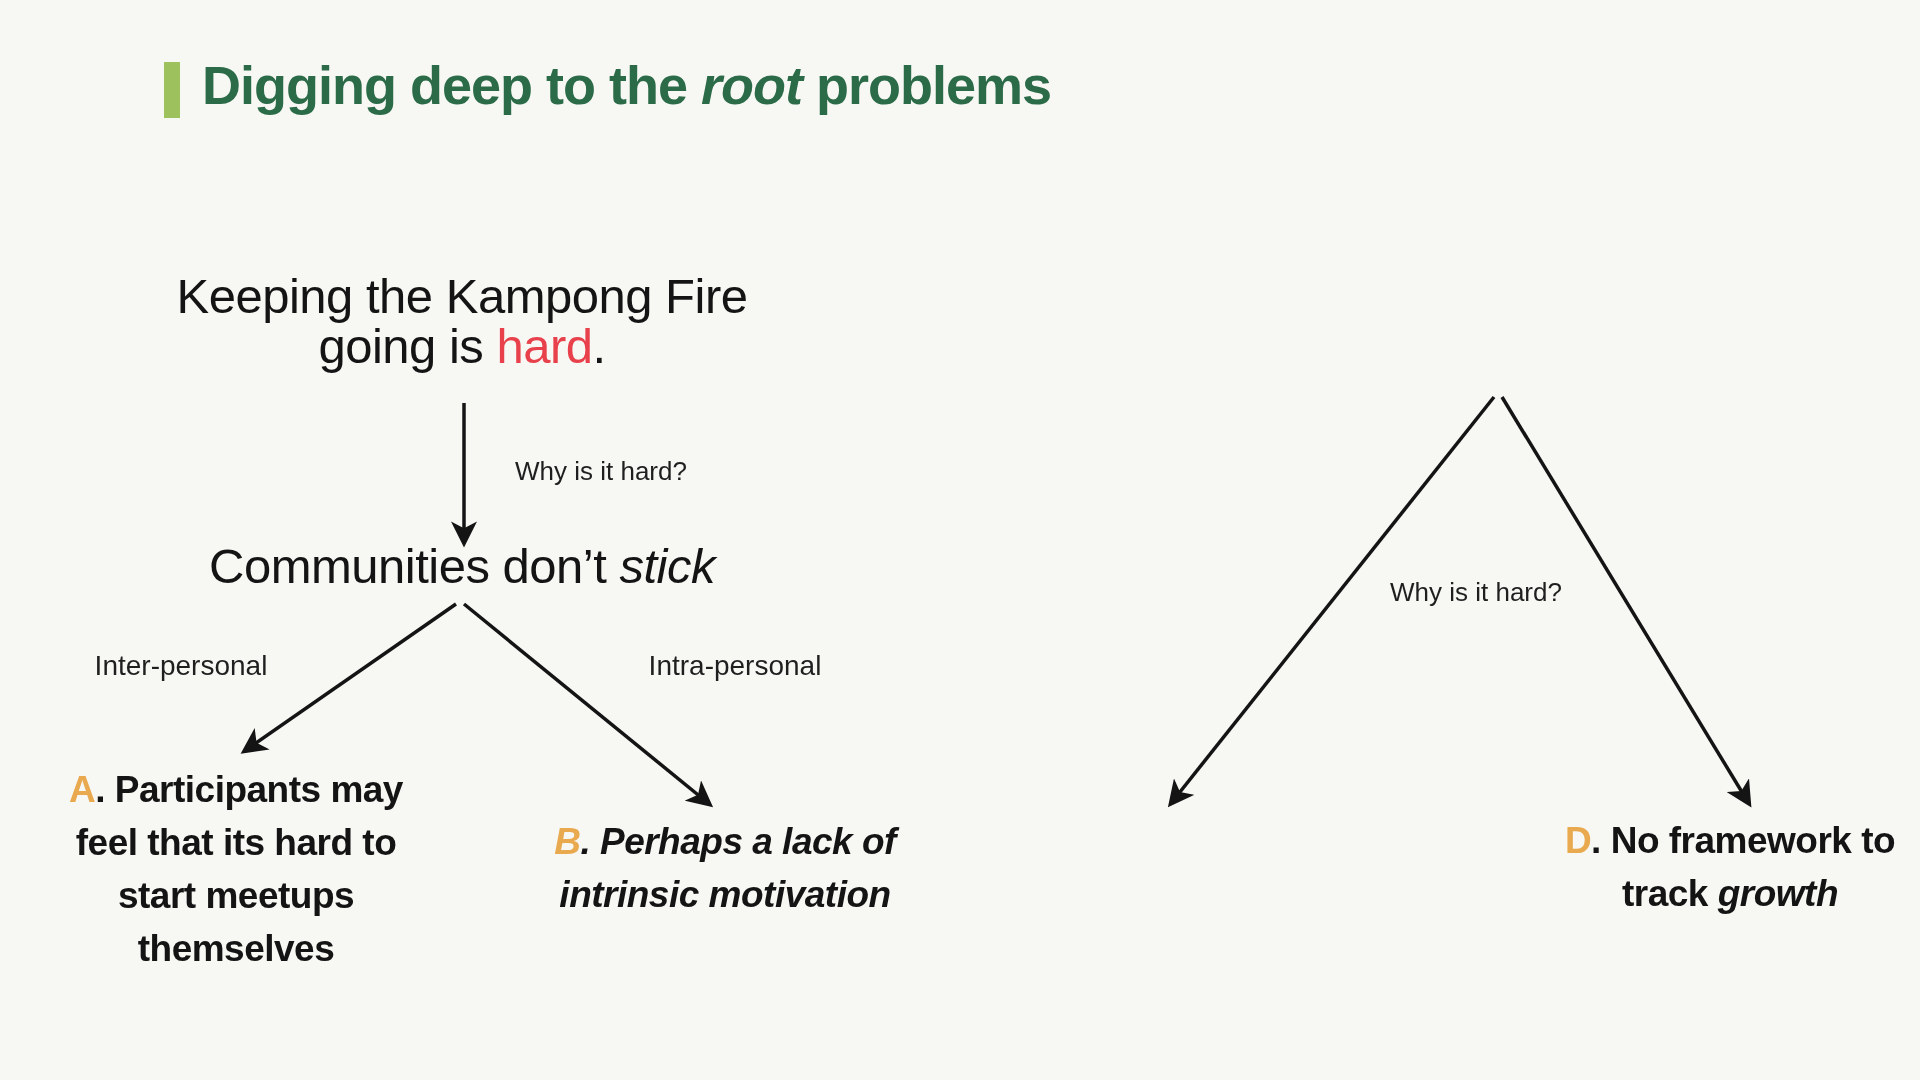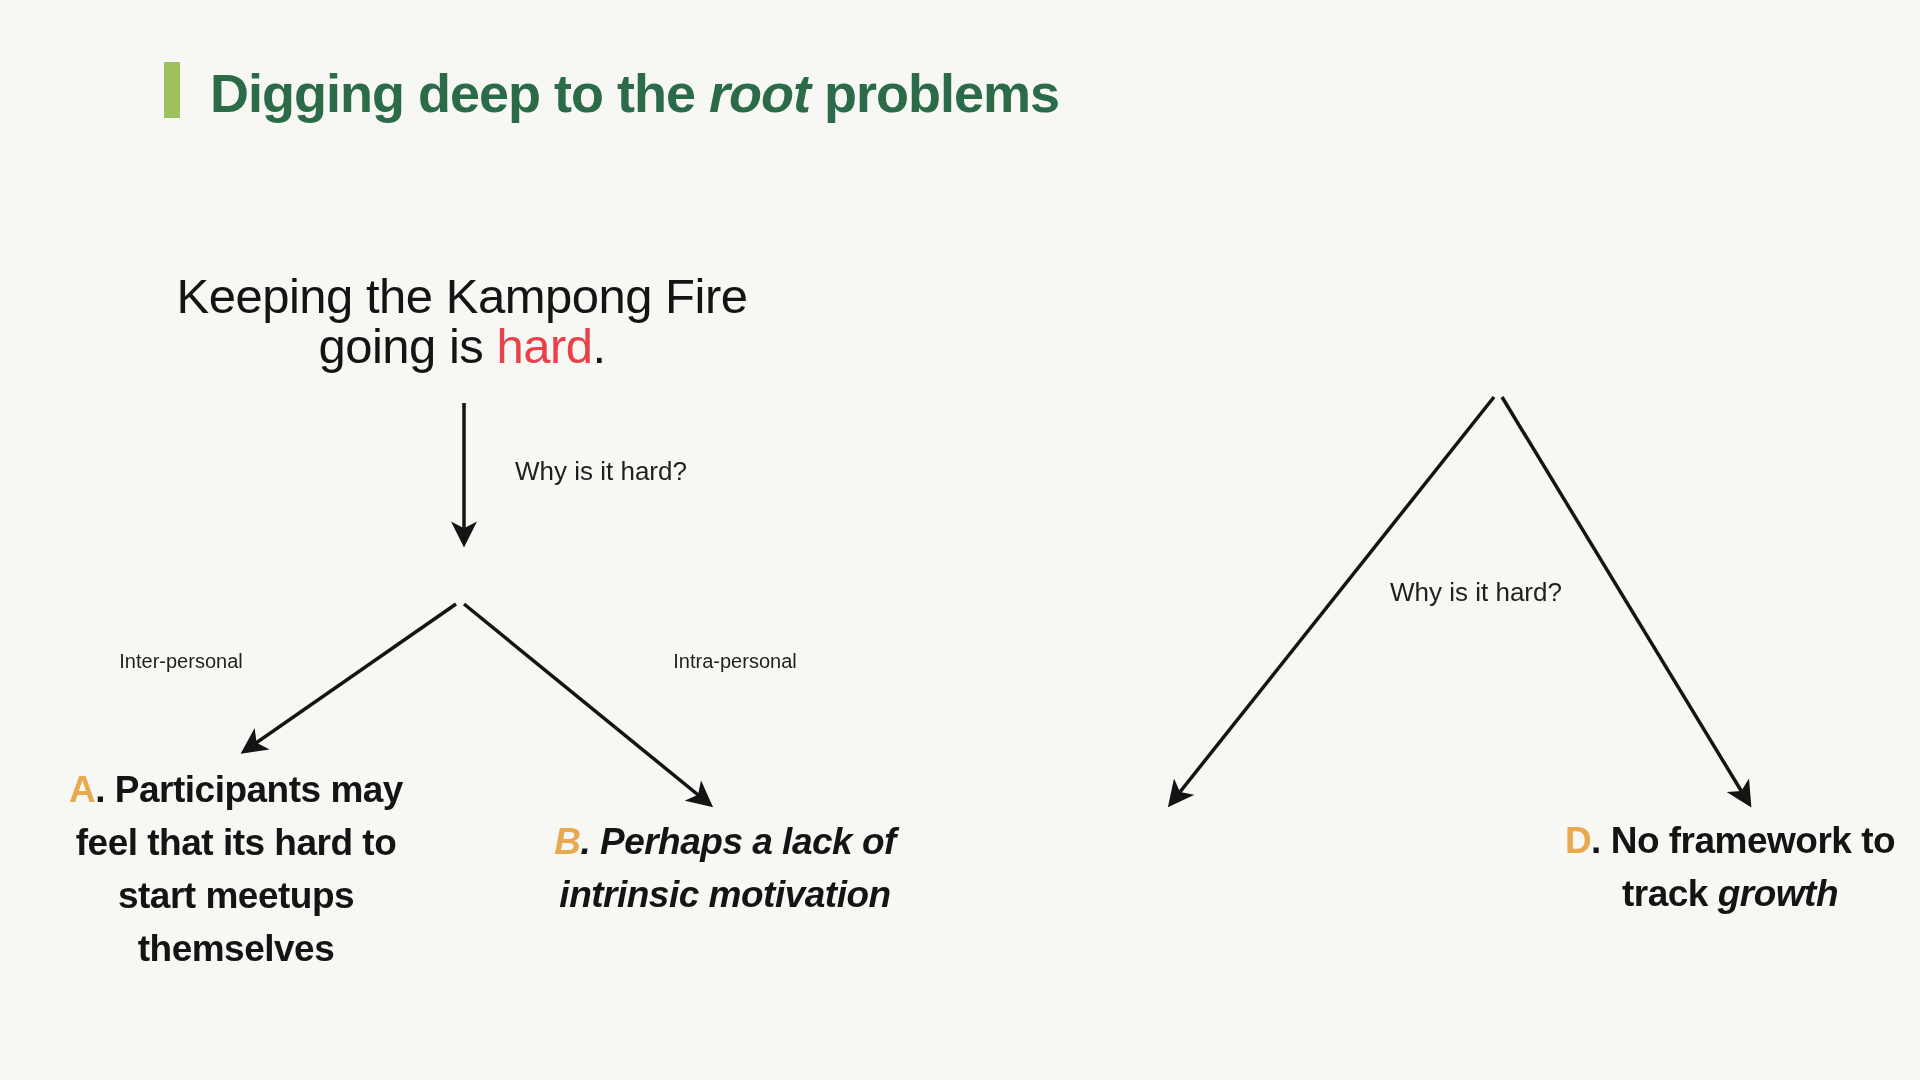--- a/index.html
+++ b/index.html
@@ -15,21 +15,21 @@
   .title-bar {
     position: absolute;
     left: 164px; top: 62px;
     width: 16px; height: 56px;
     background: #9dc15c;
     display: inline-block;
   }
   .page-title {
     position: absolute;
     left: 198px; top: 50px;
-    margin: 12px;
+    margin: 4px;
     font-size: 54px;
     font-weight: 700;
     letter-spacing: -1px;
     color: #2b6b48;
     white-space: nowrap;
   }
   .page-title em { font-style: italic; }
   .arrows {
     position: absolute;
     left: 0; top: 0;
@@ -54,21 +54,21 @@
     letter-spacing: -0.5px;
   }
   .qlabel {
     font-size: 26px;
     font-weight: 400;
     color: #1f1f1f;
     white-space: nowrap;
     text-align: left;
   }
   .blabel {
-    font-size: 20px;
+    font-size: 28px;
     font-weight: 400;
     color: #1f1f1f;
   }
   .red { color: #e8414b; }
   .orange { color: #e9a94e; }
   .it { font-style: italic; }
   .under {
     text-decoration: underline;
     text-decoration-thickness: 3px;
     text-underline-offset: 7px;
@@ -93,20 +93,21 @@
     <line x1="464" y1="604" x2="708" y2="803" stroke="#141414" stroke-width="3.5" marker-end="url(#ah)"></line>
     <line x1="1494" y1="397" x2="1172" y2="802" stroke="#141414" stroke-width="3.5" marker-end="url(#ah)"></line>
     <line x1="1502" y1="397" x2="1748" y2="802" stroke="#141414" stroke-width="3.5" marker-end="url(#ah)"></line>
   </svg>
 
   <div class="node heading" style="left:112px; top:271px; width:700px;"><span>Keeping the Kampong Fire
 going is </span><span class="red">hard</span><span>.</span></div>
 
   <div class="node qlabel" style="left:515px; top:456px;">Why is it hard?</div>
 
+  <div class="node heading" style="left:112px; top:541px; width:700px;"><span>Communities don’t </span><em class="it">stick</em></div>
 
   <div class="node blabel" style="left:31px; top:650px; width:300px;">Inter-personal</div>
 
   <div class="node blabel" style="left:585px; top:650px; width:300px;">Intra-personal</div>
 
   <div class="node option" style="left:31px; top:763px; width:410px;"><span class="orange">A</span><span>. Participants may
 feel that its hard to
 start meetups
 themselves</span></div>
 

